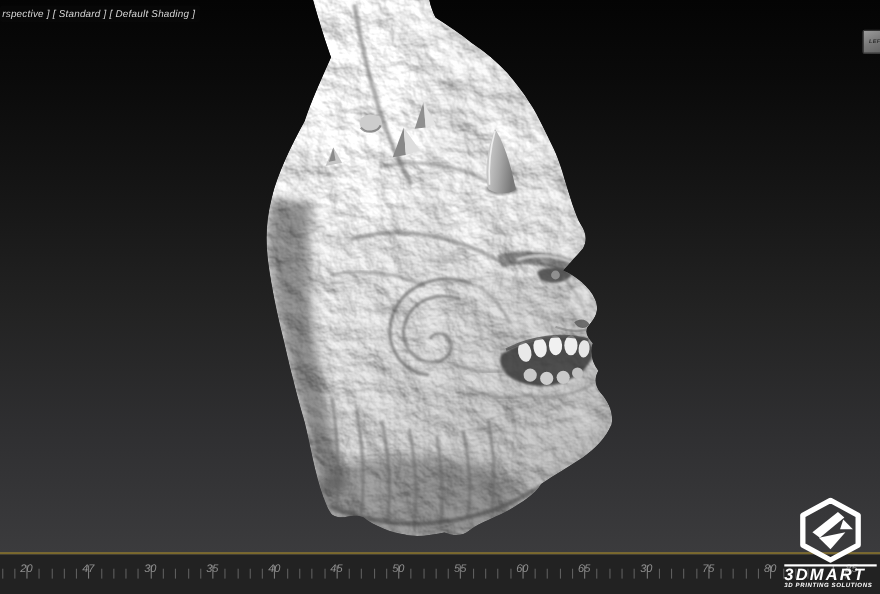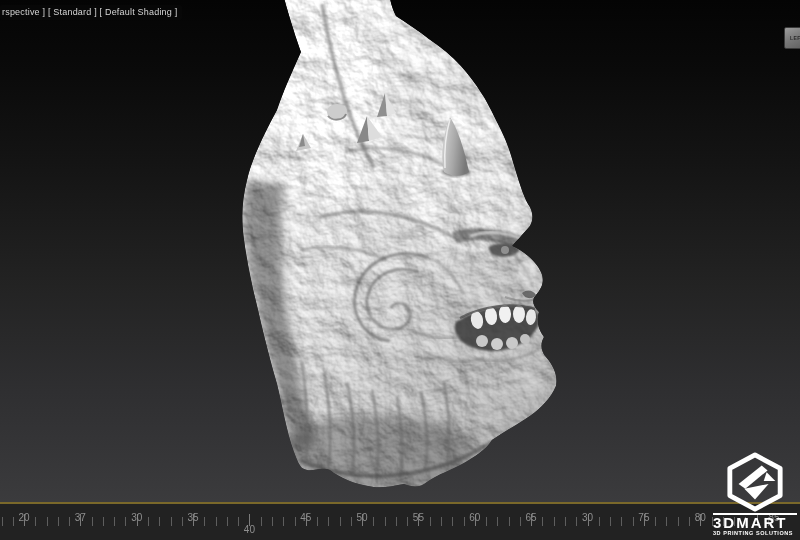--- a/index.html
+++ b/index.html
@@ -1,17 +1,17 @@
 <!DOCTYPE html>
 <html><head>
 <meta charset="utf-8">
 <style>
   html,body{margin:0;padding:0;background:#111;}
   body{font-family:"Liberation Sans",sans-serif;}
-  #screen{position:relative;width:800px;height:540px;overflow:hidden;background:#737373;}
+  #screen{position:relative;width:800px;height:540px;overflow:hidden;background:#737373;font-style:italic;}
 
   
   .viewport{position:absolute;left:0;top:0;width:800px;height:502px;
     background:linear-gradient(180deg,#040404 0%,#0a0a0a 14%,#151515 34%,#232323 57%,#2f2f31 78%,#3b3b3d 100%);}
   .model-svg{position:absolute;left:0;top:0;}
 
   .vp-label{position:absolute;left:0;top:5px;font-size:9px;line-height:11px;color:#d6d6d6;
     letter-spacing:.2px;white-space:nowrap;padding:2px 5px 2px 2px;background:rgba(10,10,10,.5);
     border-radius:2px;cursor:default;}
 
@@ -170,39 +170,39 @@
     <div>
         <div class="tick" style="left: 1.5px;"></div>
         <div class="tick" style="left: 12.7px;"></div>
         <div class="tick major" style="left: 24px;"></div>
         <div class="tick-label" style="left: 24px;">20</div>
         <div class="tick" style="left: 35.3px;"></div>
         <div class="tick" style="left: 46.5px;"></div>
         <div class="tick" style="left: 57.8px;"></div>
         <div class="tick" style="left: 69.1px;"></div>
         <div class="tick major" style="left: 80.3px;"></div>
-        <div class="tick-label" style="left: 80.3px;">37</div>
+        <div class="tick-label" style="left: 80.3px;">47</div>
         <div class="tick" style="left: 91.6px;"></div>
         <div class="tick" style="left: 102.9px;"></div>
         <div class="tick" style="left: 114.2px;"></div>
         <div class="tick" style="left: 125.4px;"></div>
         <div class="tick major" style="left: 136.7px;"></div>
         <div class="tick-label" style="left: 136.7px;">30</div>
         <div class="tick" style="left: 148px;"></div>
         <div class="tick" style="left: 159.2px;"></div>
         <div class="tick" style="left: 170.5px;"></div>
         <div class="tick" style="left: 181.8px;"></div>
         <div class="tick major" style="left: 193px;"></div>
         <div class="tick-label" style="left: 193px;">35</div>
         <div class="tick" style="left: 204.3px;"></div>
         <div class="tick" style="left: 215.6px;"></div>
         <div class="tick" style="left: 226.9px;"></div>
         <div class="tick" style="left: 238.1px;"></div>
         <div class="tick major" style="left: 249.4px;"></div>
-        <div class="tick-label" style="left: 249.4px; margin-top: 12px;">40</div>
+        <div class="tick-label" style="left: 249.4px;">40</div>
         <div class="tick" style="left: 260.7px;"></div>
         <div class="tick" style="left: 271.9px;"></div>
         <div class="tick" style="left: 283.2px;"></div>
         <div class="tick" style="left: 294.5px;"></div>
         <div class="tick major" style="left: 305.8px;"></div>
         <div class="tick-label" style="left: 305.8px;">45</div>
         <div class="tick" style="left: 317px;"></div>
         <div class="tick" style="left: 328.3px;"></div>
         <div class="tick" style="left: 339.6px;"></div>
         <div class="tick" style="left: 350.8px;"></div>

